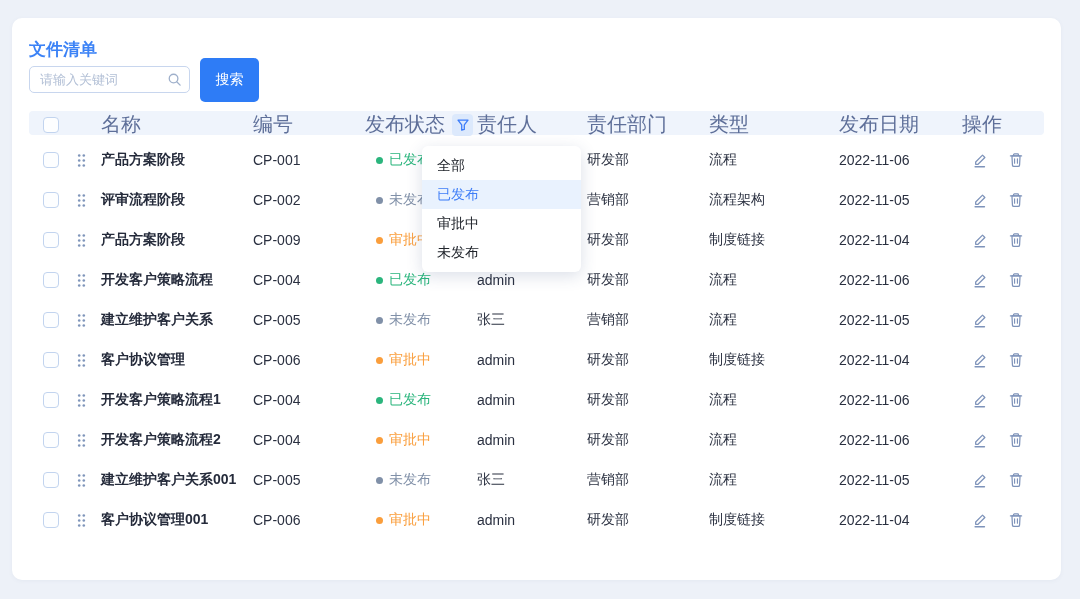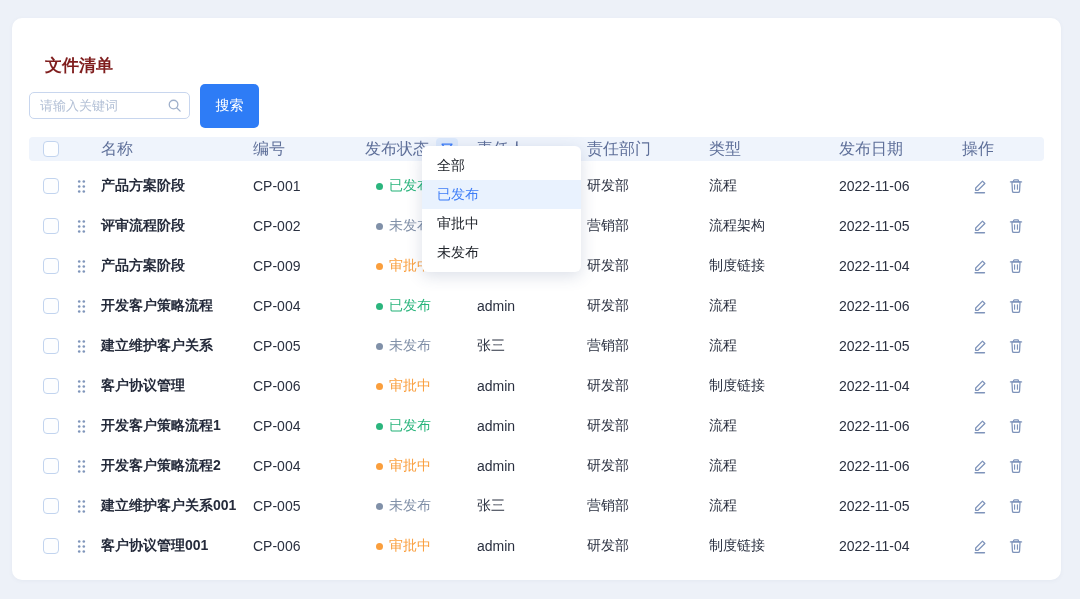--- a/index.html
+++ b/index.html
@@ -9,21 +9,21 @@
     font-family:"Liberation Sans",sans-serif;
     -webkit-font-smoothing:antialiased;
   }
   .card{
     position:absolute;left:12px;top:18px;width:1049px;height:562px;
     background:#ffffff;border-radius:10px;box-sizing:border-box;
     padding:22px 17px 0 17px;
     box-shadow:0 1px 4px rgba(80,100,140,.06);
   }
   .title{
-    margin:16px;font-size:17px;line-height:20px;font-weight:700;color:#7f1d1d;
+    margin:0;font-size:17px;line-height:20px;font-weight:700;color:#3b82f6;
   }
   
   .toolbar{margin-top:6px;height:27px;display:flex;align-items:center;}
   .search-box{position:relative;width:161px;height:27px;}
   .search-input{
     width:100%;height:100%;box-sizing:border-box;
     border:1px solid #C8D6EE;border-radius:5px;background:#fff;
     padding:0 30px 0 10px;font-size:13px;color:#262C3C;outline:none;
     font-family:"Liberation Sans",sans-serif;
   }
@@ -35,21 +35,21 @@
     font-family:"Liberation Sans",sans-serif;line-height:27px;padding:0;
   }
   
   .grid-cols{
     display:grid;
     grid-template-columns:46px 22px 152px 112px 112px 110px 122px 130px 120px 1fr;
     align-items:center;
   }
   .thead{
     margin-top:18px;height:24px;background:#EFF4FC;border-radius:4px;
-    color:#5E6F99;font-size:16px;
+    color:#5E6F99;font-size:20px;
   }
   .cell{padding-left:4px;box-sizing:border-box;white-space:nowrap;overflow:visible;}
   .c-check{display:flex;justify-content:flex-start;padding-left:14px;}
   .checkbox{
     display:inline-block;width:16px;height:16px;box-sizing:border-box;
     border:1px solid #C2D4EF;border-radius:4px;background:#FDFEFF;cursor:pointer;
   }
   .c-status-h{display:flex;align-items:center;gap:7px;padding-left:4px;}
   .filter-chip{
     width:22px;height:22px;border-radius:4px;background:#DCE9FC;

